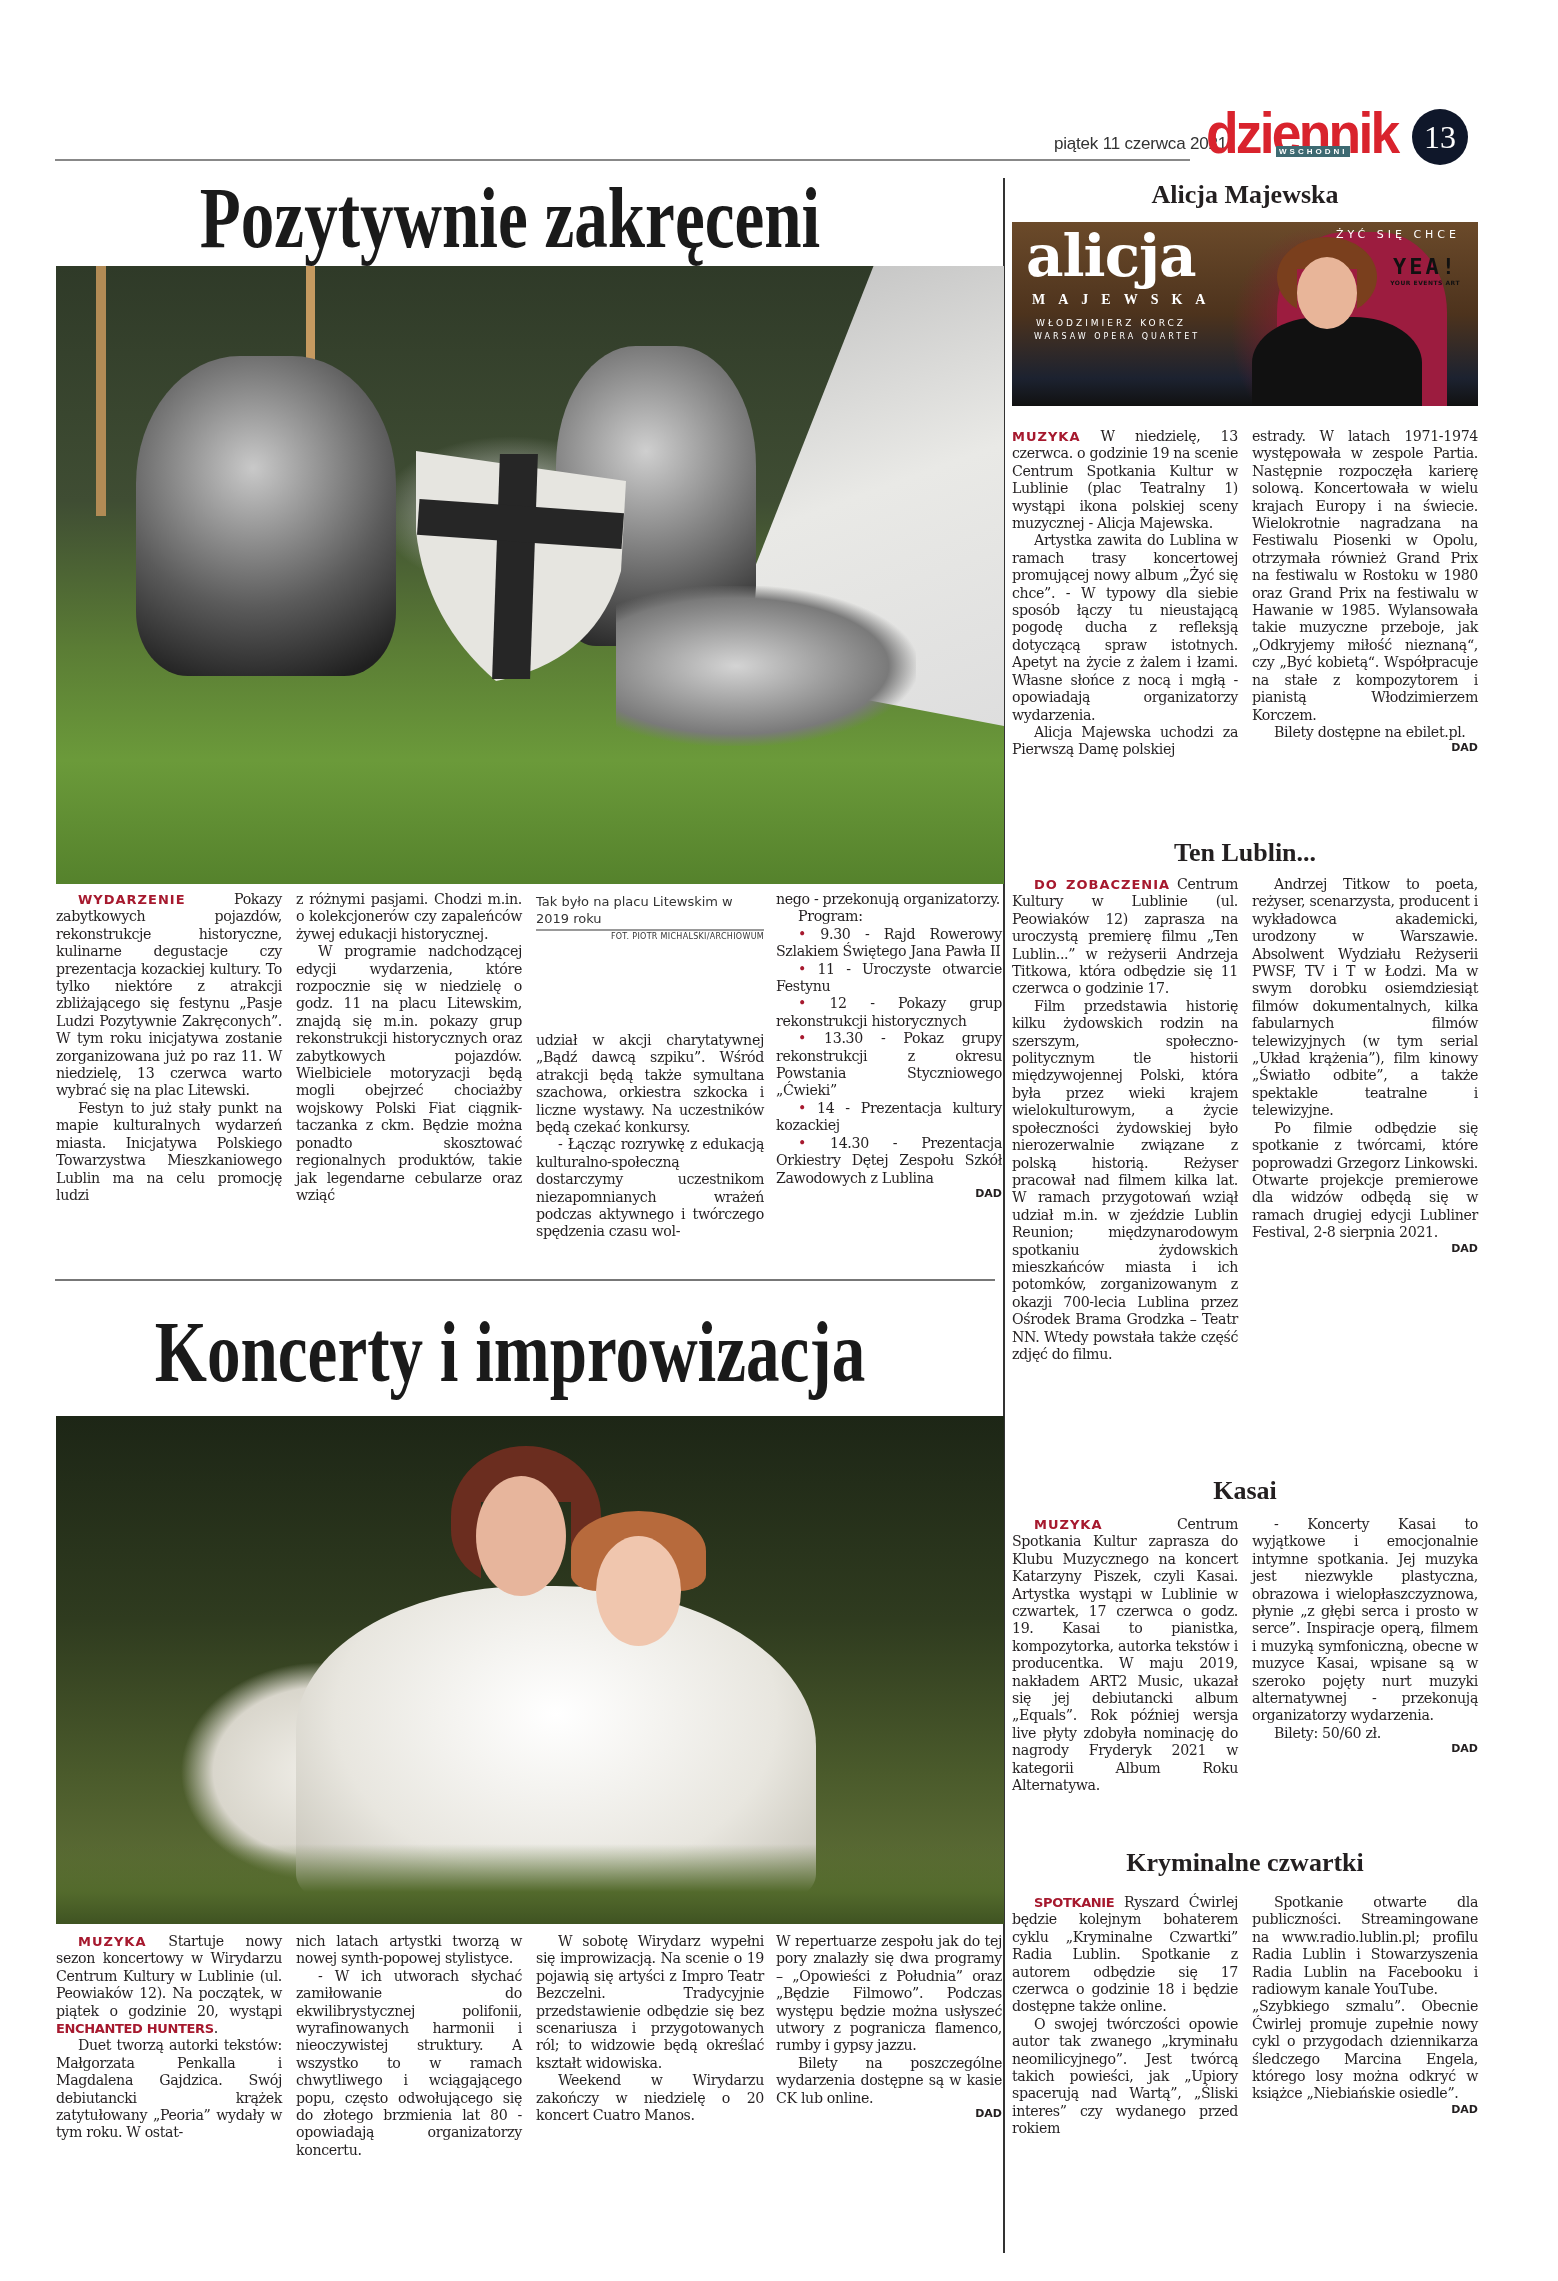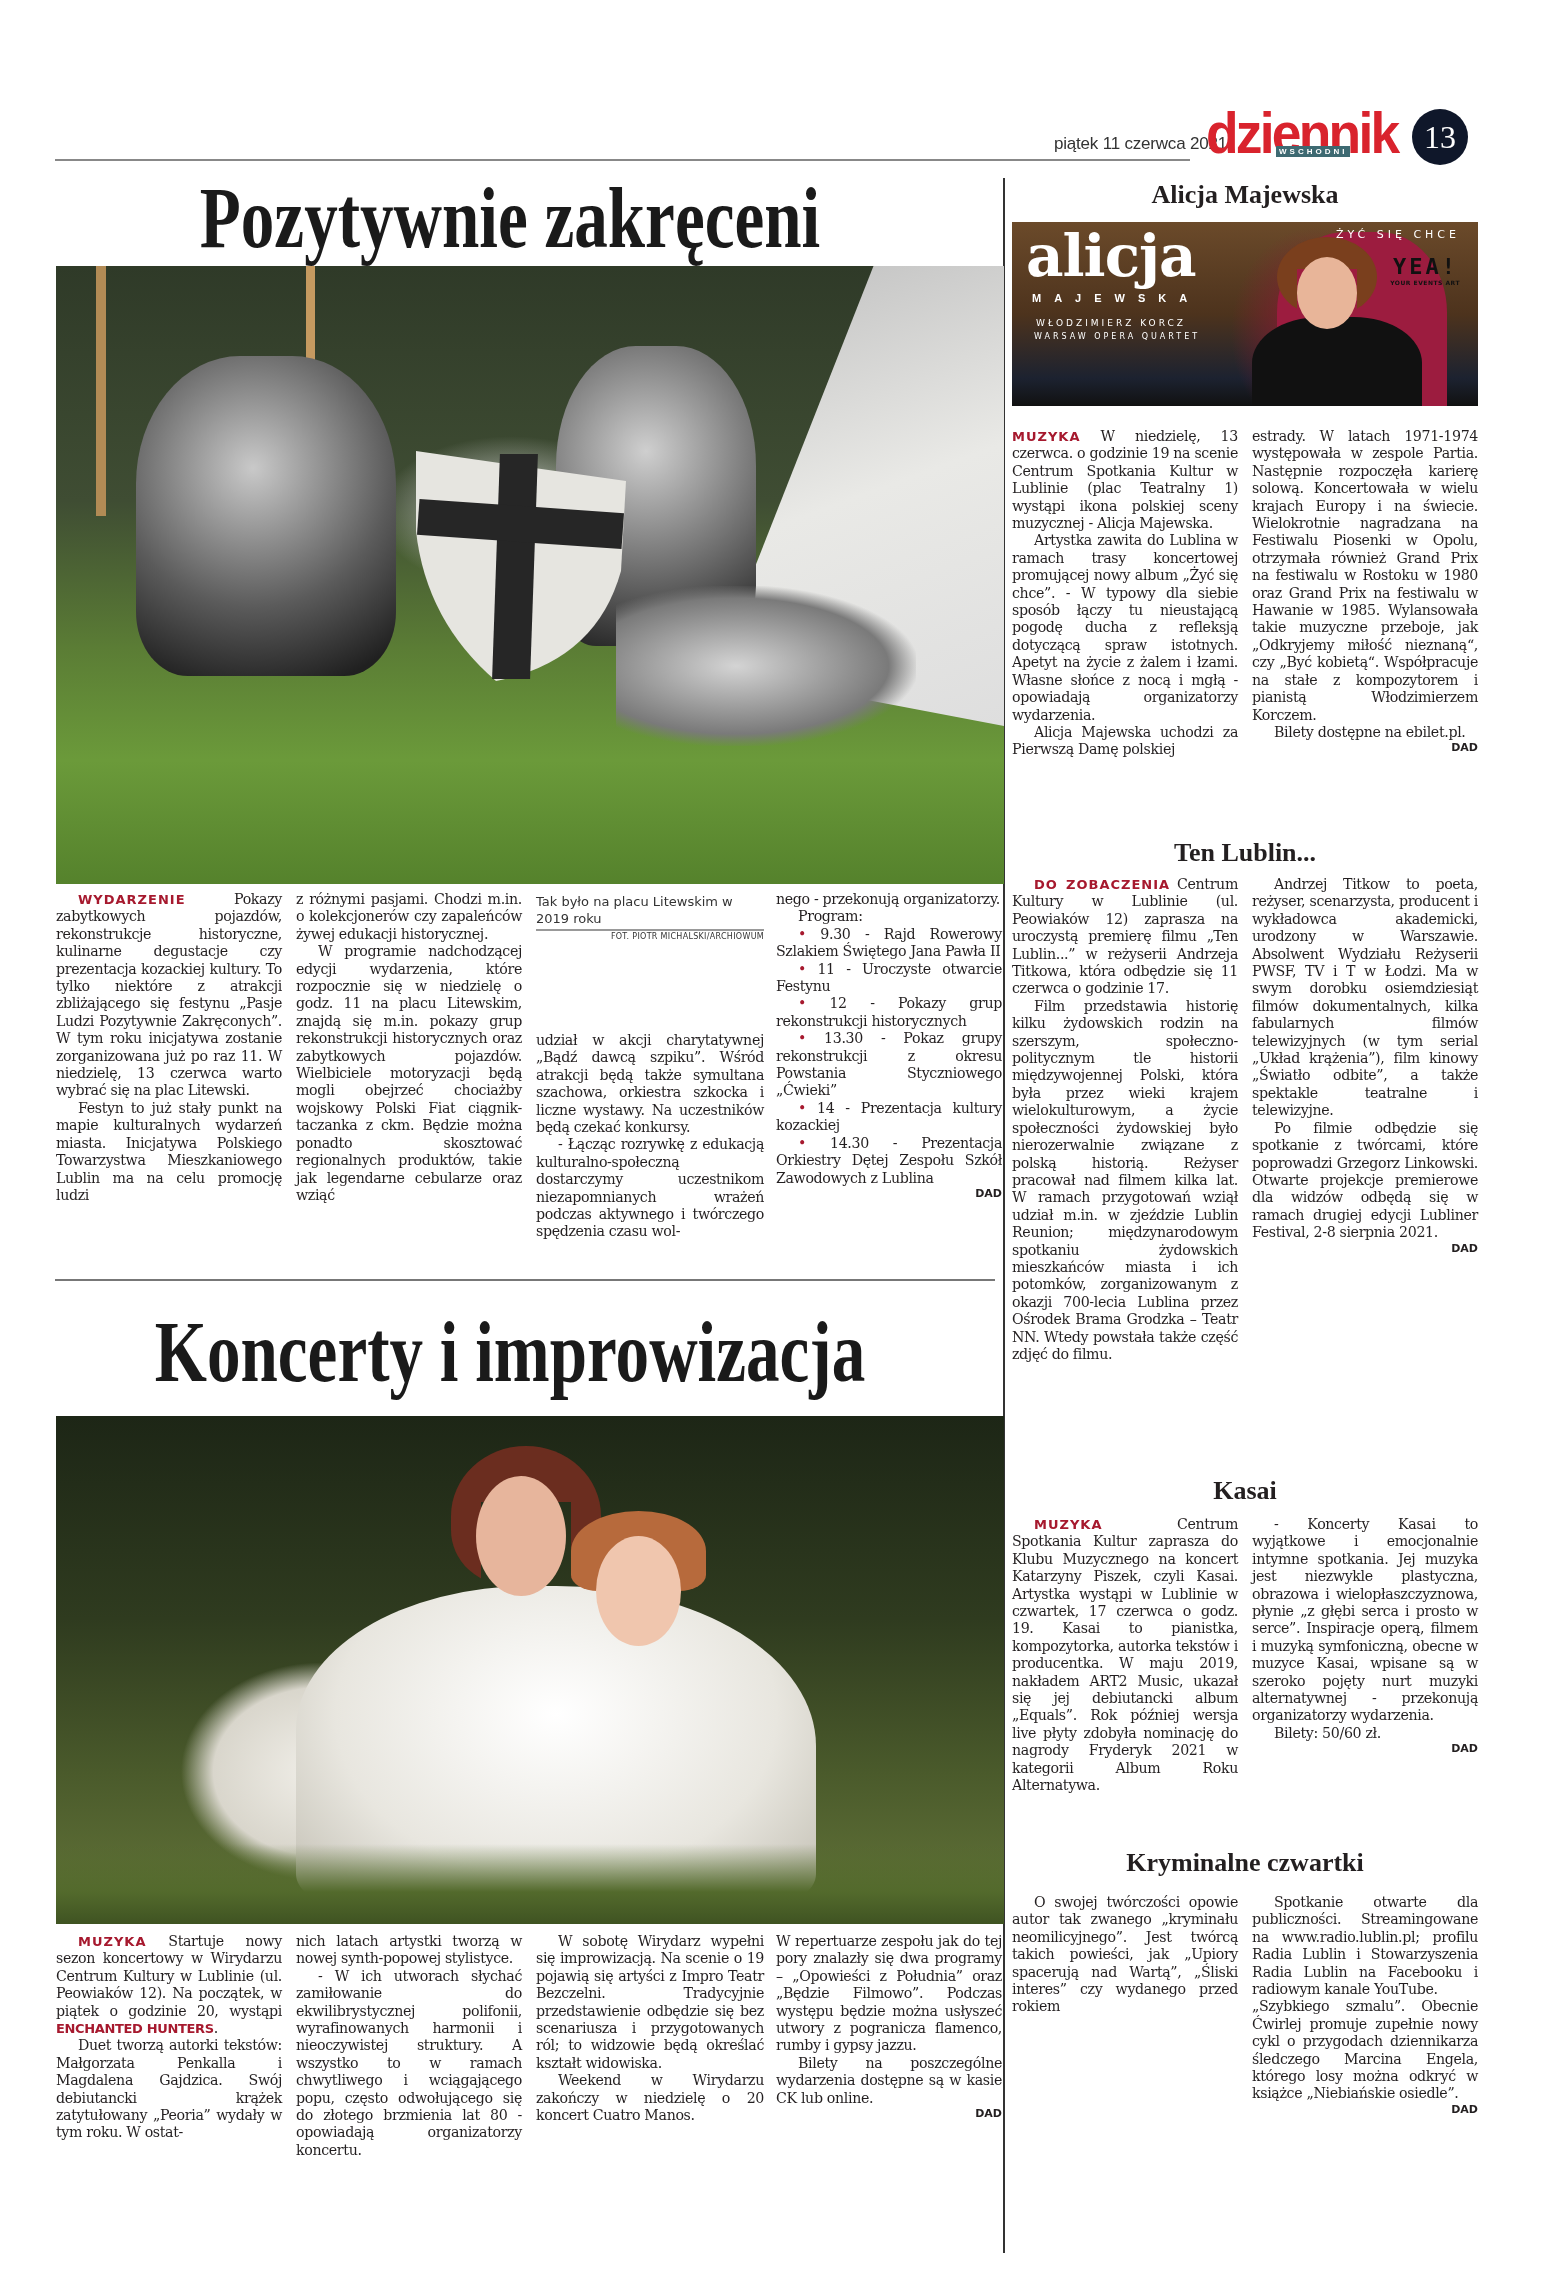--- a/index.html
+++ b/index.html
@@ -54,21 +54,21 @@
 
   .alicja { left:1012px; top:222px; width:466px; height:184px;
      background:
        radial-gradient(ellipse 120px 150px at 65% 60%, #8a1a35 0%, transparent 70%),
        linear-gradient(180deg, #6b4a2a 0%, #4d331d 50%, #1c2230 85%, #111 100%); }
   .alicja .chair { position:absolute; left:265px; top:10px; width:170px; height:200px; border-radius:40% 40% 0 0; background:#9c1c3f; }
   .alicja .body { position:absolute; left:240px; top:95px; width:170px; height:115px; border-radius:40% 40% 0 0; background:#111; }
   .alicja .face { position:absolute; left:285px; top:35px; width:60px; height:72px; border-radius:50%; background:#e8b599; }
   .alicja .hair { position:absolute; left:265px; top:15px; width:100px; height:80px; border-radius:50%; background:#7a3f1d; clip-path: polygon(0 0,100% 0,100% 100%,80% 100%,80% 40%,20% 40%,20% 100%,0 100%); }
   .alicja .t1 { position:absolute; left:14px; top:4px; font-family:"DejaVu Serif", serif; font-weight:bold; font-size:58px; line-height:60px; color:#fff; letter-spacing:-1px; }
-  .alicja .t2 { position:absolute; left:20px; top:70px; font-family:Liberation Sans, sans-serif; font-weight:bold; font-size:11px; color:#fff; letter-spacing:13px; }
+  .alicja .t2 { position:absolute; left:20px; top:70px; font-family:Liberation Serif, serif; font-weight:bold; font-size:14px; color:#fff; letter-spacing:13px; }
   .alicja .t3 { position:absolute; left:24px; top:96px; font-family:"DejaVu Sans", sans-serif; font-size:9px; color:#fff; letter-spacing:3px; }
   .alicja .t4 { position:absolute; left:22px; top:110px; font-family:"DejaVu Sans", sans-serif; font-size:8px; color:#fff; letter-spacing:3px; }
   .alicja .t5 { position:absolute; right:18px; top:6px; font-family:"DejaVu Sans", sans-serif; font-size:11px; color:#fff; letter-spacing:4px; }
   .alicja .t6 { position:absolute; right:20px; top:32px; font-family:"DejaVu Sans Mono", monospace; font-weight:bold; font-size:22px; color:#111; letter-spacing:3px; }
   .alicja .t7 { position:absolute; right:18px; top:57px; font-family:"DejaVu Sans", sans-serif; font-weight:bold; font-size:6px; color:#111; letter-spacing:0.5px; }
 
   
   .col { position:absolute; font-family:"DejaVu Serif", serif; font-size:14.2px; line-height:17.4px; color:#231f20; text-align:justify; hyphens:auto; letter-spacing:-0.35px; }
   .col p { text-indent:22px; }
   .kicker { font-family:"DejaVu Sans", sans-serif; font-weight:bold; color:#a6192e; letter-spacing:1px; font-size:13px; }
@@ -225,20 +225,21 @@
 
 <div class="col" style="left:1252px; top:1516px; width:226px;">
   <p>- Koncerty Kasai to wyjątkowe i emocjonalnie intymne spotkania. Jej muzyka jest niezwykle plastyczna, obrazowa i wielopłaszczyznowa, płynie „z głębi serca i prosto w serce”. Inspiracje operą, filmem i muzyką symfoniczną, obecne w muzyce Kasai, wpisane są w szeroko pojęty nurt muzyki alternatywnej - przekonują organizatorzy wydarzenia.</p>
   <p>Bilety: 50/60 zł.</p>
   <span class="sig">DAD</span>
 </div>
 
 <h2 class="sidehead" style="top:1848px;">Kryminalne czwartki</h2>
 
 <div class="col" style="left:1012px; top:1894px; width:226px;">
+  <p><span class="red">SPOTKANIE</span> <span>Ryszard Ćwirlej będzie kolejnym bohaterem cyklu „Kryminalne Czwartki” Radia Lublin. Spotkanie z autorem odbędzie się 17 czerwca o godzinie 18 i będzie dostępne także online.</span></p>
   <p>O swojej twórczości opowie autor tak zwanego „kryminału neomilicyjnego”. Jest twórcą takich powieści, jak „Upiory spacerują nad Wartą”, „Śliski interes” czy wydanego przed rokiem</p>
 </div>
 
 <div class="col" style="left:1252px; top:1894px; width:226px;">
   <p>Spotkanie otwarte dla publiczności. Streamingowane na www.radio.lublin.pl; profilu Radia Lublin i Stowarzyszenia Radia Lublin na Facebooku i radiowym kanale YouTube.</p>
   <p style="text-indent:0">„Szybkiego szmalu”. Obecnie Ćwirlej promuje zupełnie nowy cykl o przygodach dziennikarza śledczego Marcina Engela, którego losy można odkryć w książce „Niebiańskie osiedle”.</p>
   <span class="sig">DAD</span>
 </div>
 
 </body></html>

